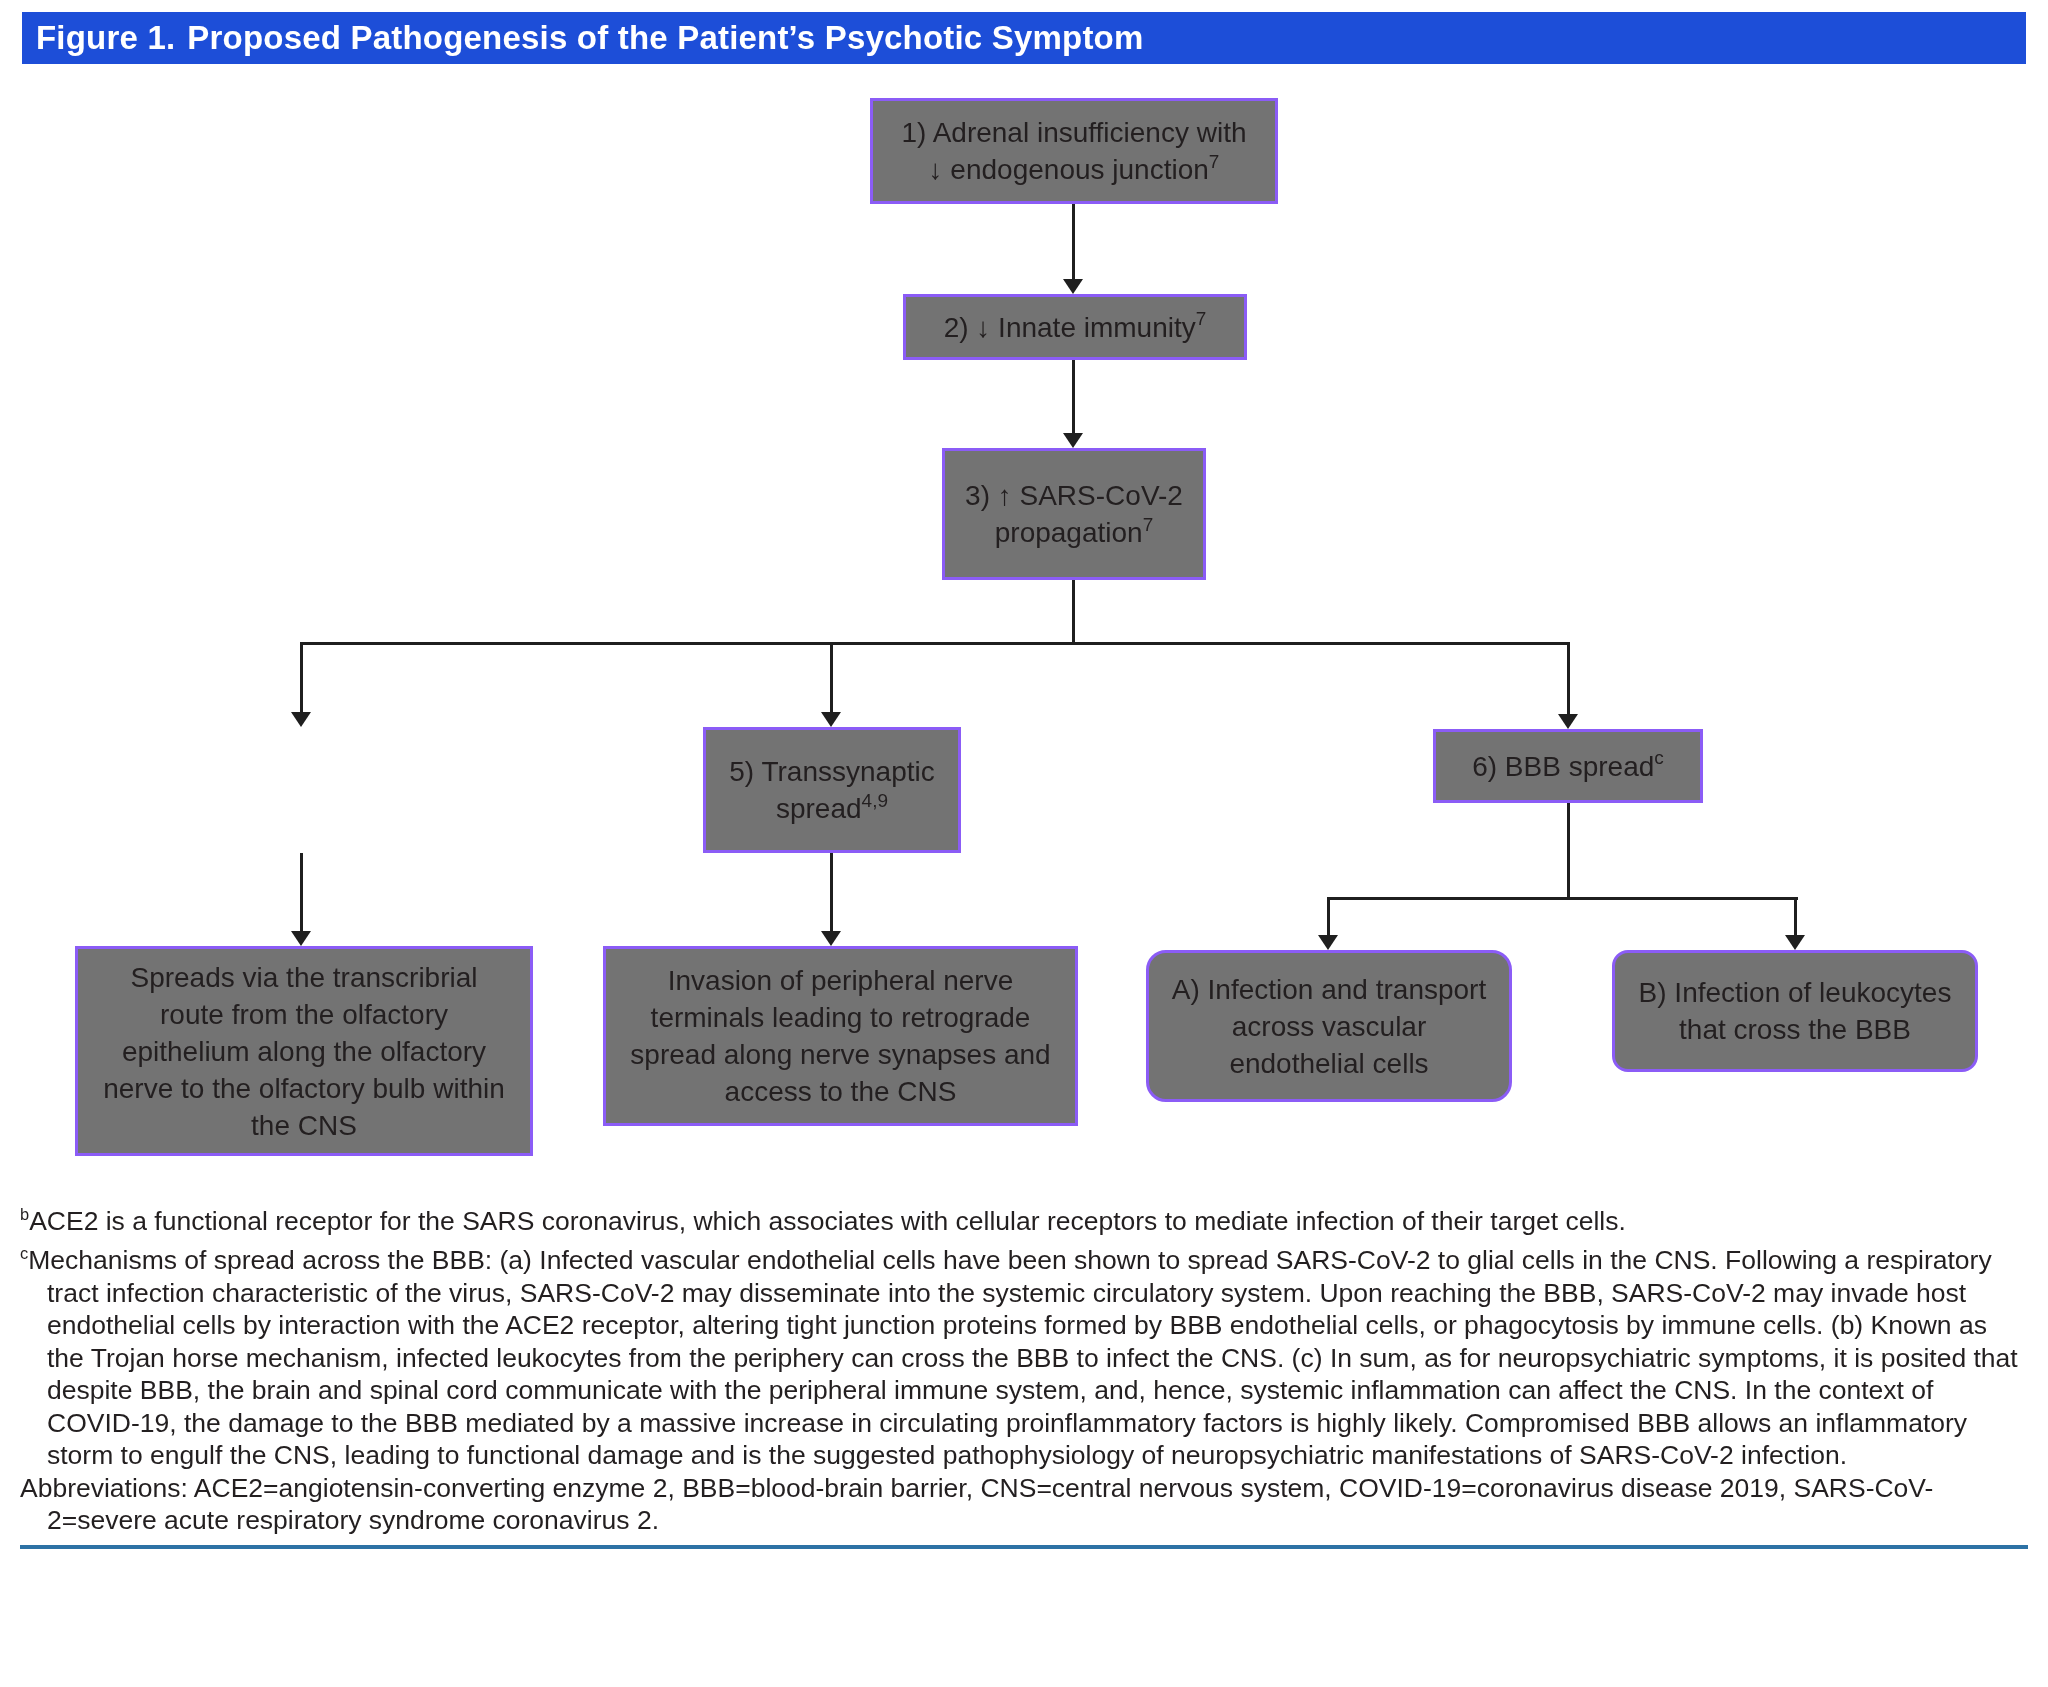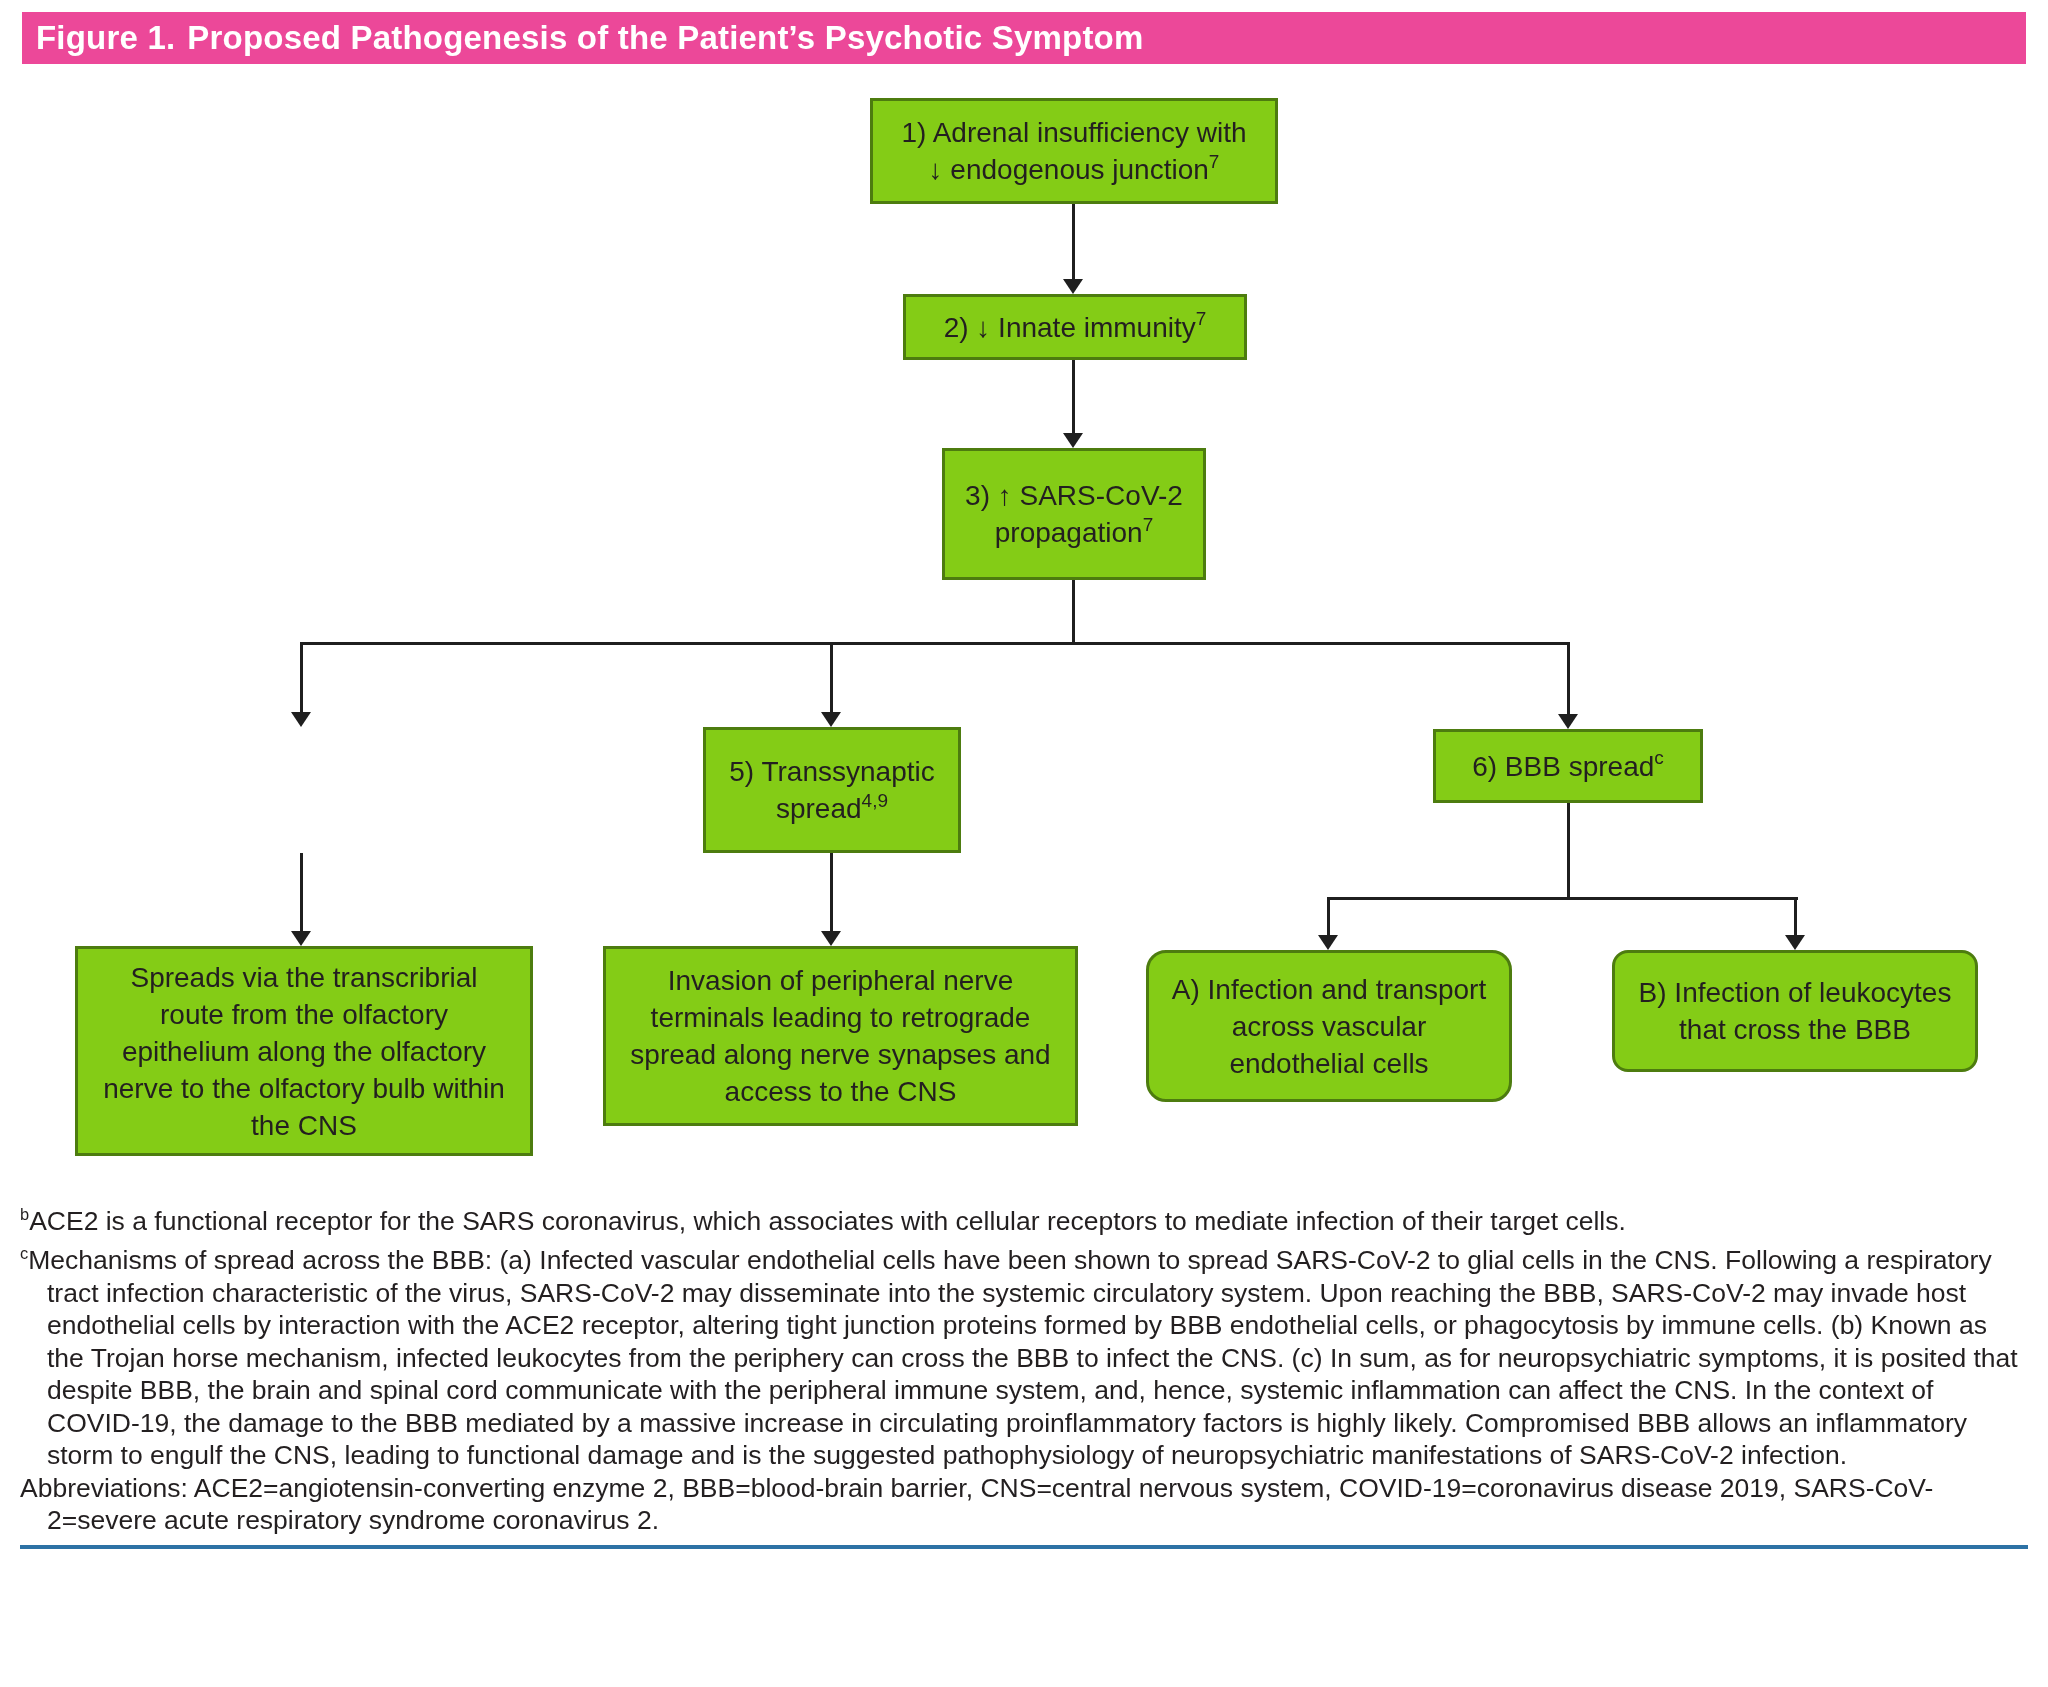--- a/index.html
+++ b/index.html
@@ -3,31 +3,31 @@
 <meta charset="utf-8">
 <style>
   html,body{margin:0;padding:0;background:#ffffff;}
   body{
     width:2048px;height:1687px;overflow:hidden;position:relative;
     font-family:"Liberation Sans","DejaVu Sans",sans-serif;
     color:#231f20;
   }
   
   .title-bar{
-    margin:12px 22px 0 22px;height:52px;background:#ec4899;
+    margin:12px 22px 0 22px;height:52px;background:#1d4ed8;
     display:flex;align-items:center;padding-left:14px;box-sizing:border-box;
   }
   .title-bar .t-label,.title-bar .t-text{
     color:#ffffff;font-size:33px;font-weight:bold;letter-spacing:.2px;
   }
   .title-bar .t-text{margin-left:12px;}
   
   .diagram{position:relative;height:1132px;}
   .node{
-    position:absolute;background:#84cc16;border:3px solid #4d7c0f;
+    position:absolute;background:#737373;border:3px solid #8b5cf6;
     box-sizing:border-box;display:flex;flex-direction:column;
     justify-content:center;align-items:center;text-align:center;
     font-size:28px;line-height:37px;color:#231f20;
   }
   .node sup{font-size:19px;line-height:0;position:relative;top:-1px;}
   .leaf{flex-direction:row;}
   .leaf-text{padding:0 18px;}
   
   .n1{left:870px;top:34px;width:408px;height:106px;}
   .n2{left:903px;top:230px;width:344px;height:66px;}

